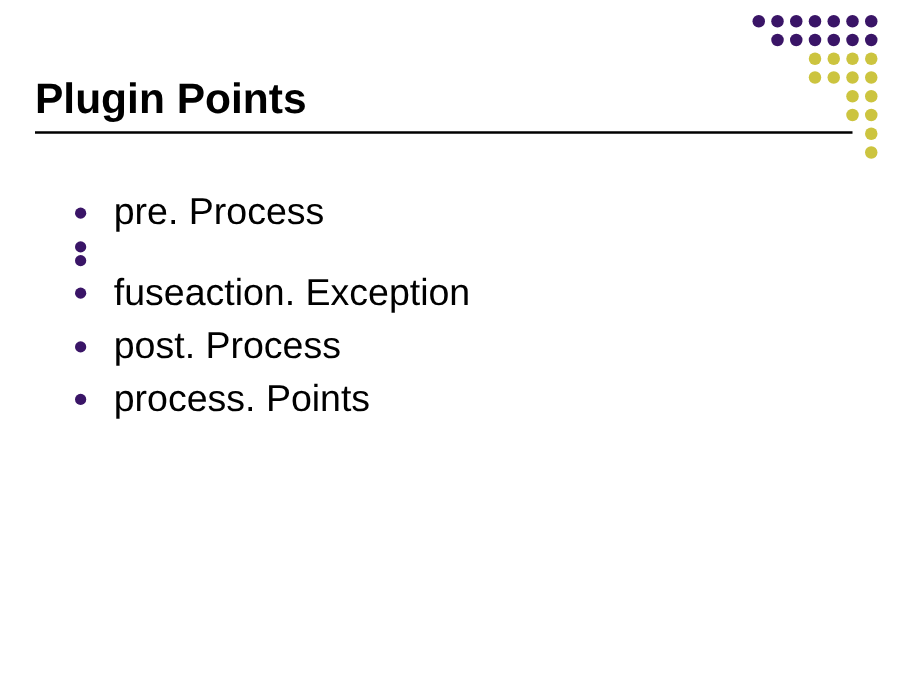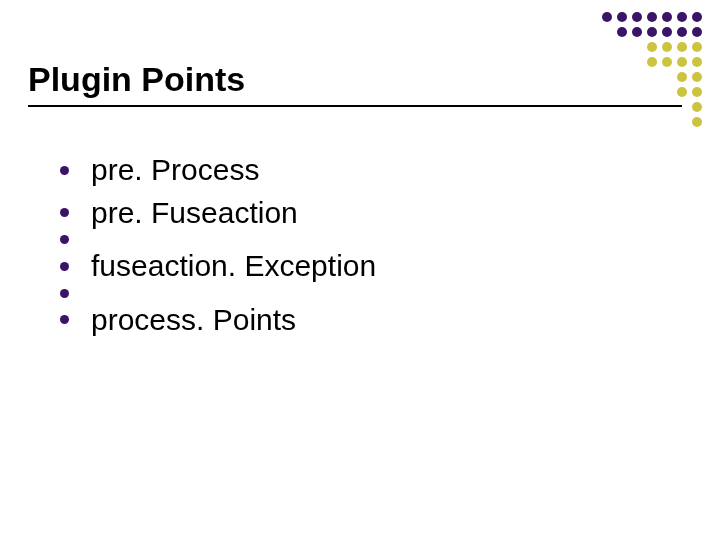--- a/index.html
+++ b/index.html
@@ -156,31 +156,31 @@
   </div>
 
   <div class="body-list">
     <ul>
       <li>
         <span class="bullet"></span>
         <span>pre. Process</span>
       </li>
       <li>
         <span class="bullet"></span>
-        <span>pre. Fuseaction</span>
       </li>
       <li>
         <span class="bullet"></span>
       </li>
       <li>
         <span class="bullet"></span>
         <span>fuseaction. Exception</span>
       </li>
       <li>
         <span class="bullet"></span>
+        <span>post. Process</span>
       </li>
       <li>
         <span class="bullet"></span>
         <span>process. Points</span>
       </li>
     </ul>
   </div>
 
 </div>
 

